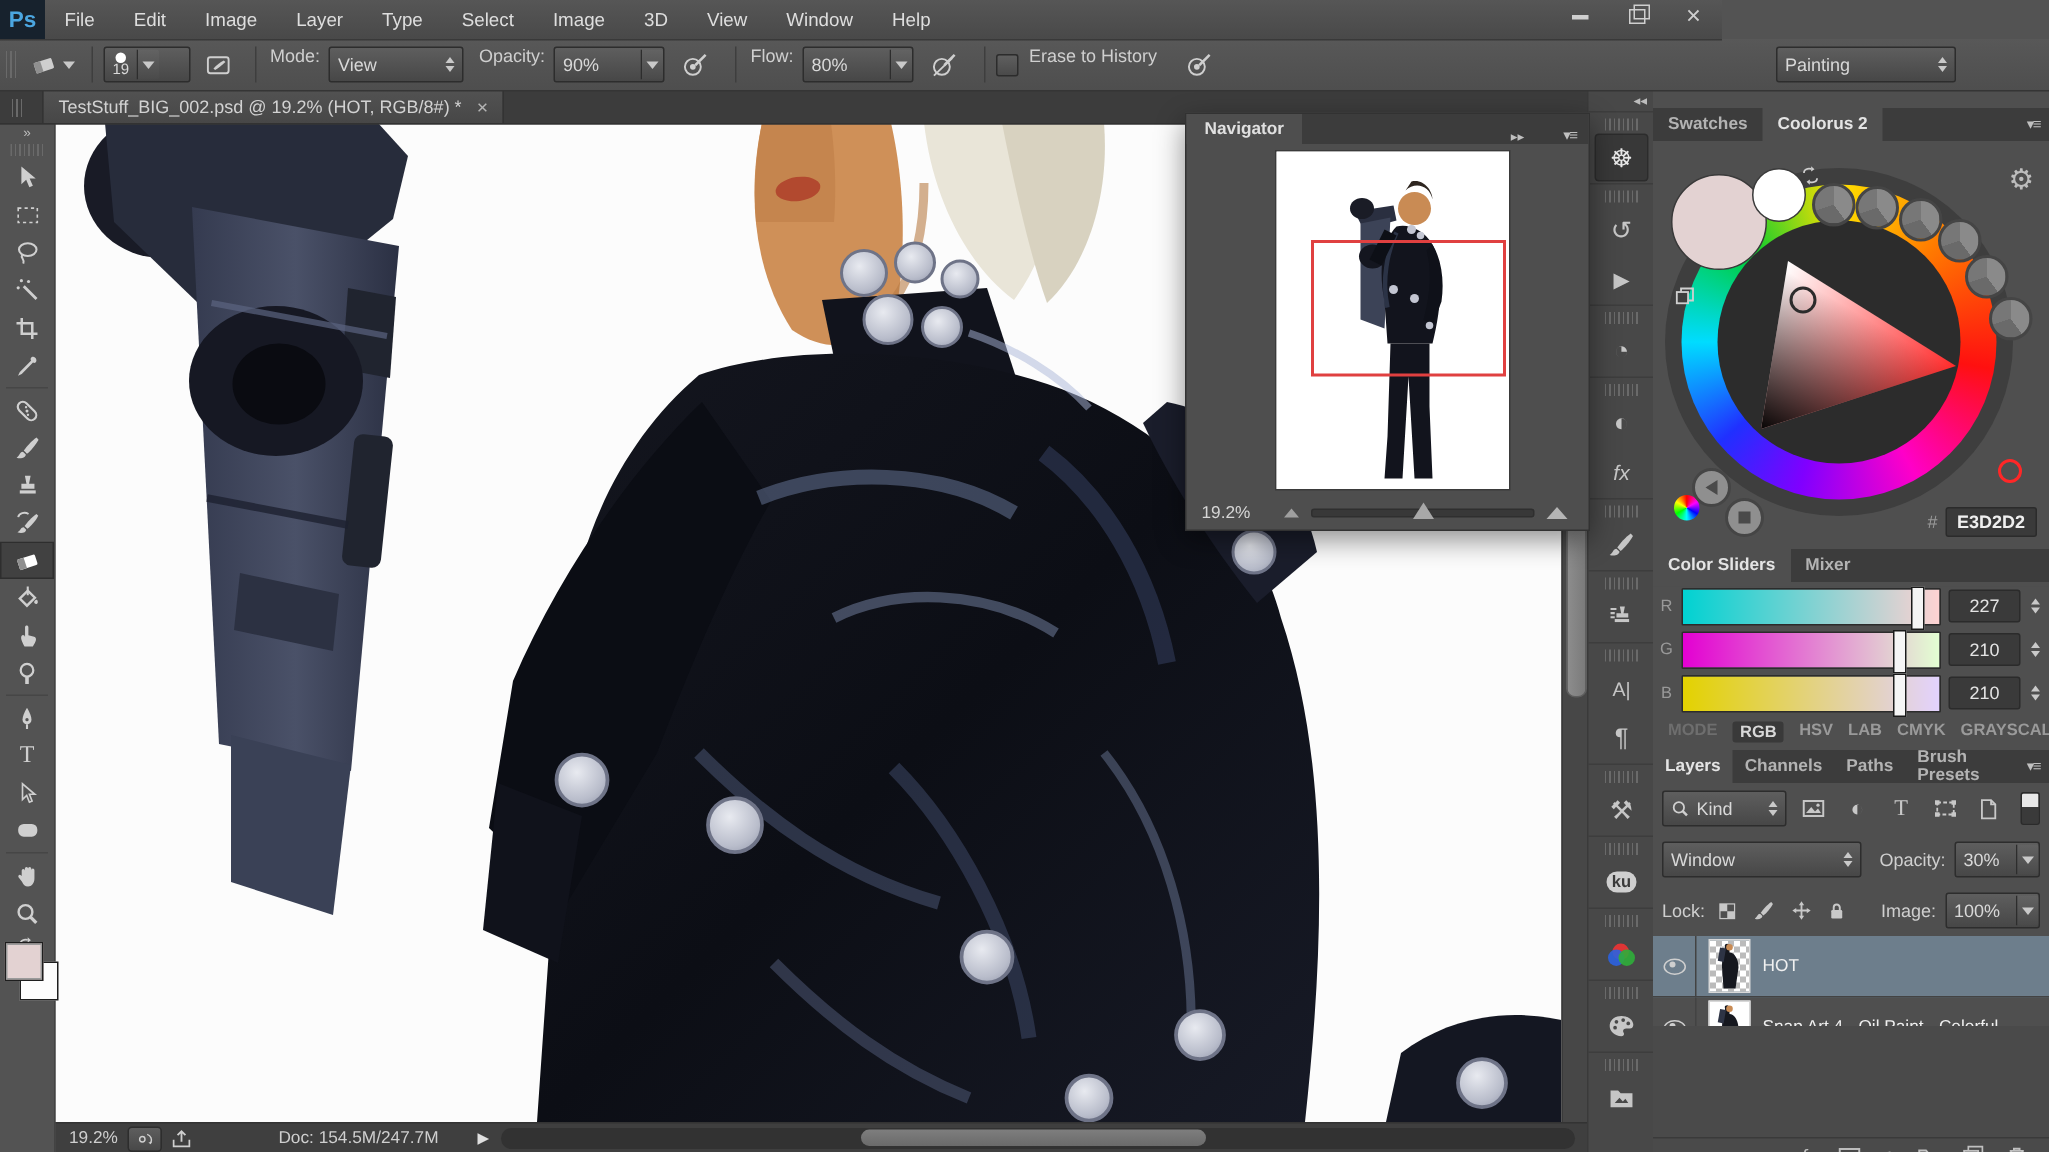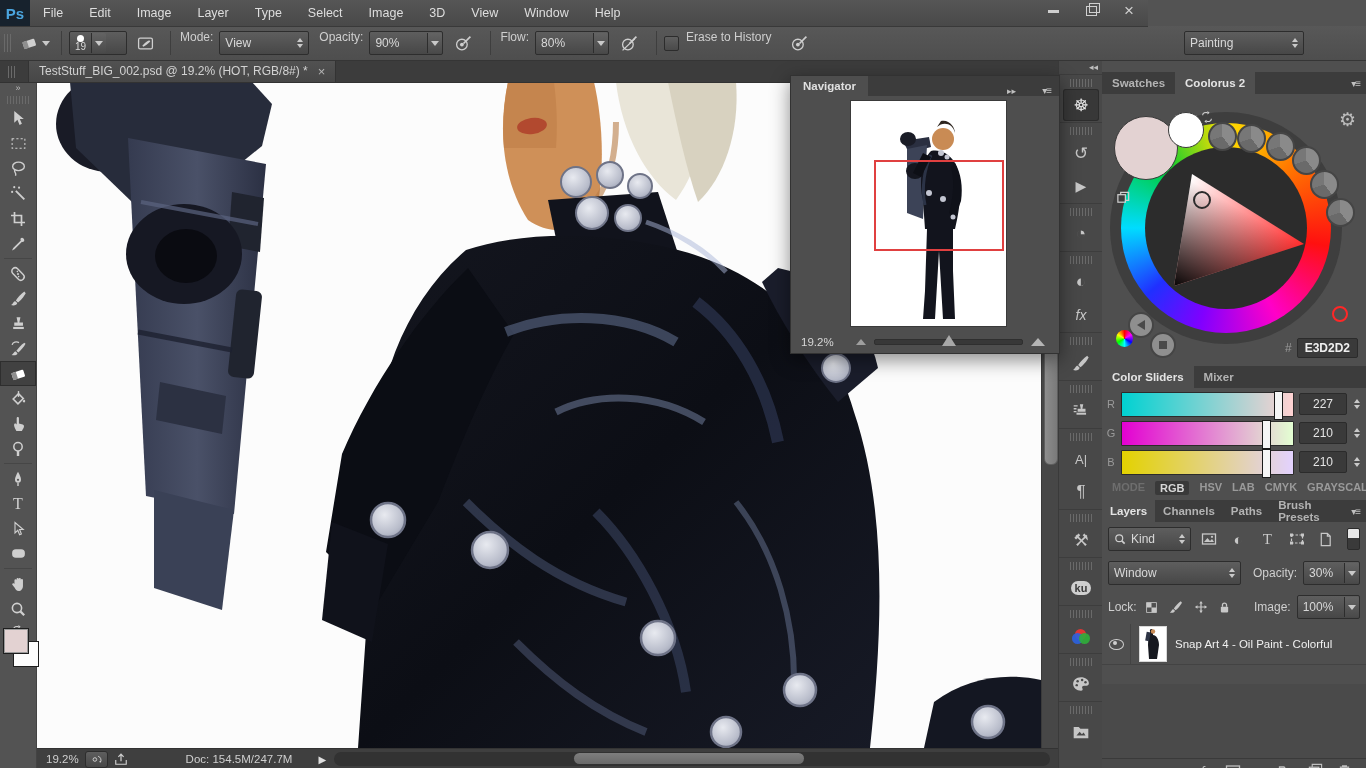--- a/index.html
+++ b/index.html
@@ -924,20 +924,33 @@
           </svg>
         </span>
       <span class="llabel" style="margin-left:14px">Image:</span>
       <div class="dd" style="width:56px">
         <span class="val">100%</span>
         <span class="ddbtn">
             <span class="tri-dn"></span>
           </span>
       </div>
     </div>
+    <div class="layer sel">
+      <span class="eye">
+          <span class="eyeicon"></span>
+        </span>
+      <span class="lthumb checker">
+        <svg width="26" height="34" viewBox="0 0 26 34">
+            <path d="M10 4 C9 2 13 1 13 4 L13 8 C16 8 19 12 19 18 L17 32 L9 32 L8 18 C8 12 9 8 10 6 Z" fill="#16181f"></path>
+            <rect x="6" y="5" width="4" height="9" fill="#2e3445" transform="rotate(10 8 9)"></rect>
+            <circle cx="13" cy="4.5" r="2.2" fill="#c98b54"></circle>
+          </svg>
+      </span>
+      <span class="lname">HOT</span>
+    </div>
     <div class="layer">
       <span class="eye">
           <span class="eyeicon"></span>
         </span>
       <span class="lthumb">
         <svg width="26" height="34" viewBox="0 0 26 34">
             <rect width="26" height="34" fill="#fff"></rect>
             <path d="M10 4 C9 2 13 1 13 4 L13 8 C16 8 19 12 19 18 L17 32 L9 32 L8 18 C8 12 9 8 10 6 Z" fill="#16181f"></path>
             <rect x="6" y="5" width="4" height="9" fill="#2e3445" transform="rotate(10 8 9)"></rect>
             <circle cx="13" cy="4.5" r="2.2" fill="#c98b54"></circle>

